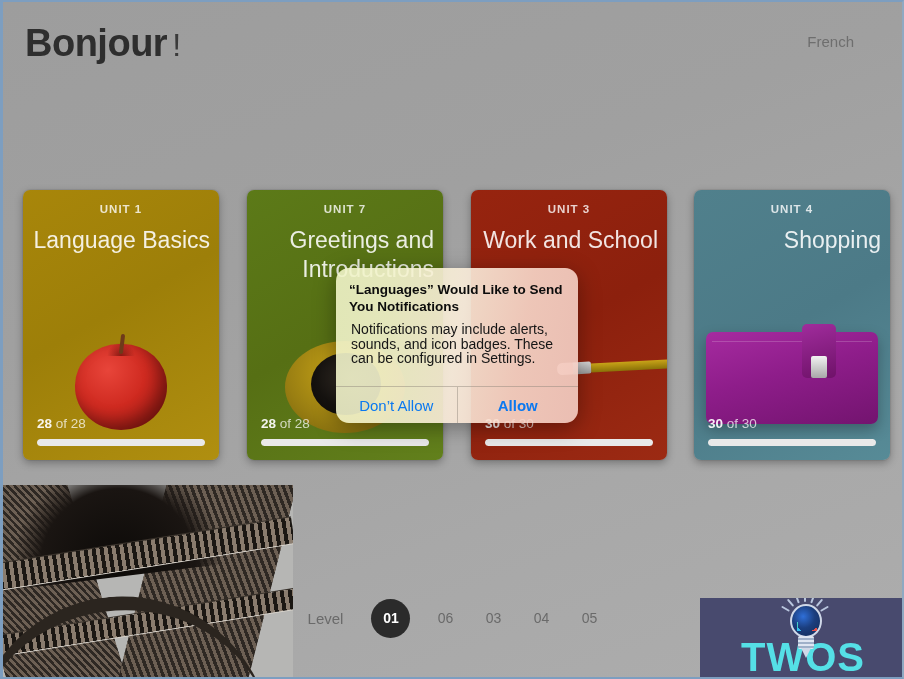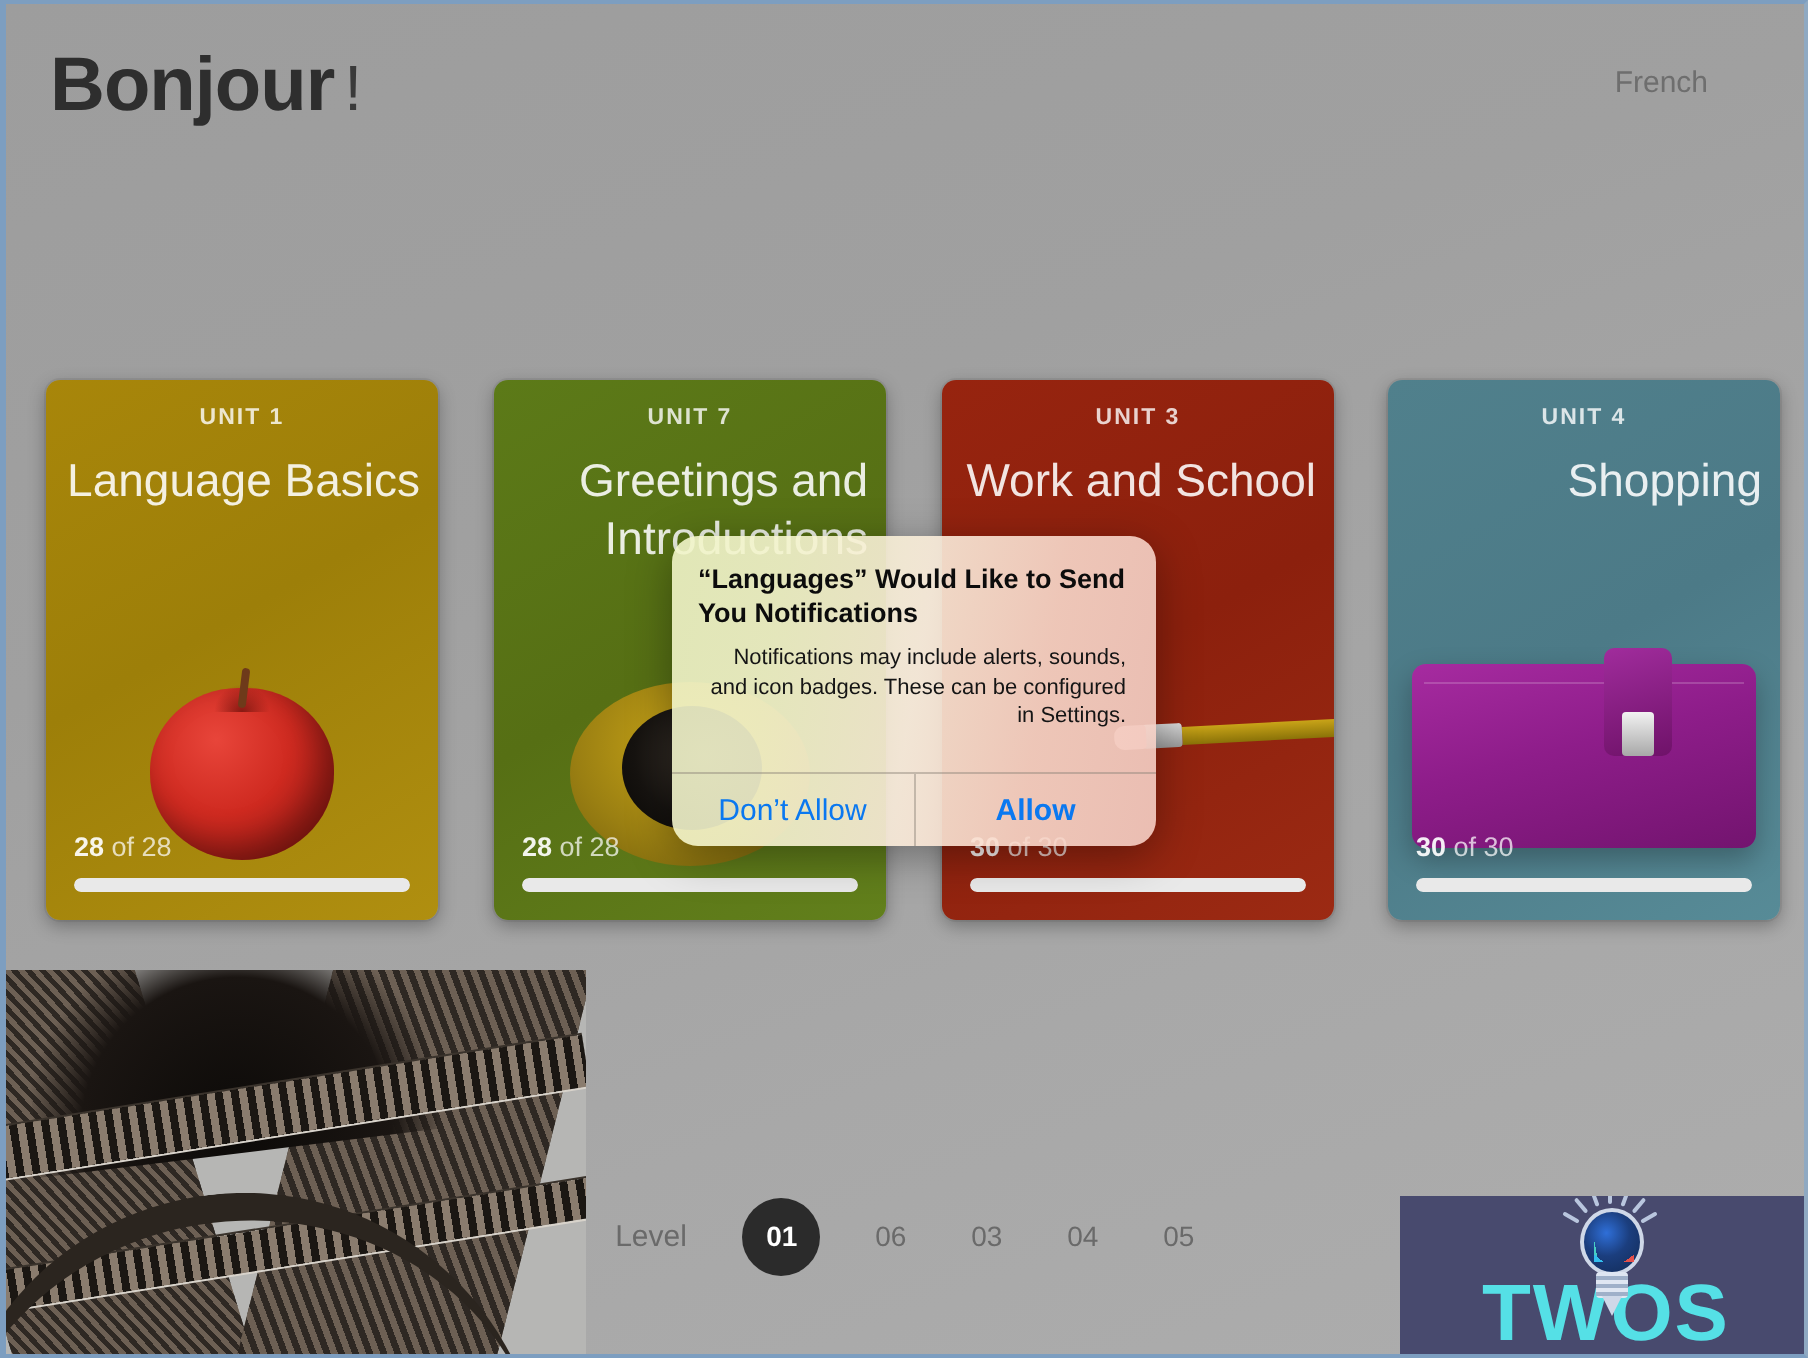--- a/index.html
+++ b/index.html
@@ -162,21 +162,21 @@
         rgba(250,236,218,.90) 50%,
         rgba(248,216,202,.90) 74%,
         rgba(244,206,196,.90) 100%);
     box-shadow:0 5px 22px rgba(0,0,0,.34);
   }
   #alert .atitle {
     margin:13px 13px 0; font-size:13.5px; font-weight:bold;
     line-height:17px; color:#0c0c0c;
   }
   #alert .amsg {
-    margin:7px 15px 0; text-align:right; font-size:11px; line-height:14.5px;
+    margin:7px 15px 0; text-align:left; font-size:14px; line-height:14.5px;
     color:#151515;
   }
   #alert .abtns {
     position:absolute; left:0; bottom:0; width:100%; height:37px;
     display:flex; border-top:1px solid rgba(140,130,120,.45);
   }
   #alert .abtn {
     flex:1; display:flex; align-items:center; justify-content:center;
     font-size:15px; color:#0a78f0; cursor:pointer;
   }

